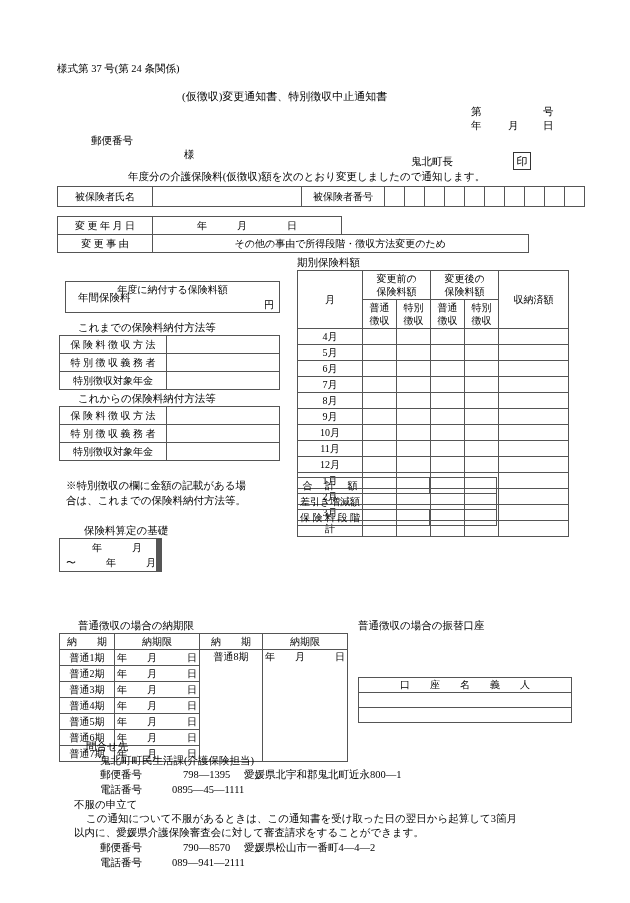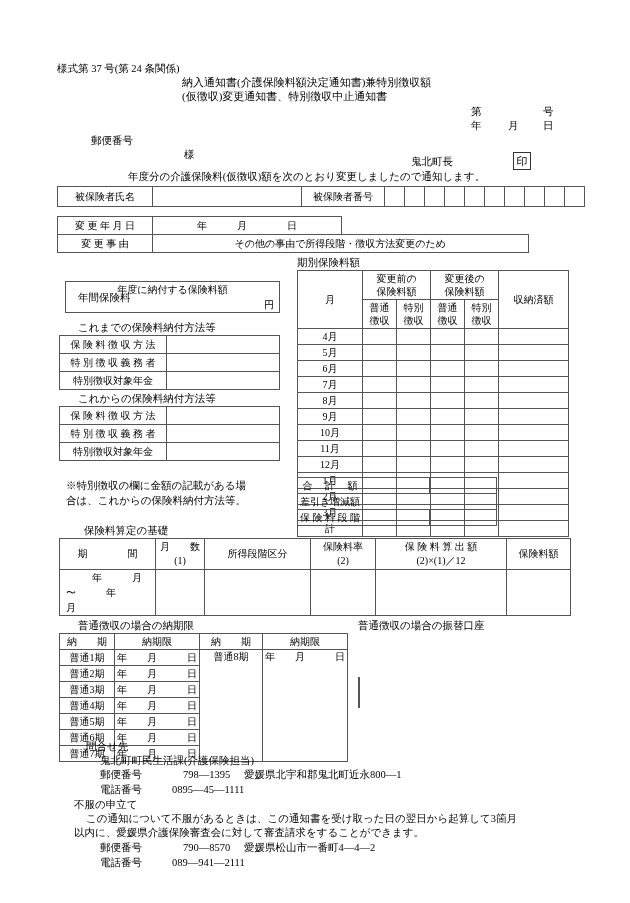--- a/index.html
+++ b/index.html
@@ -43,21 +43,20 @@
   }
   .lft { text-align: left; padding-left: 4px; }
 </style>
 </head>
 <body>
 
 <div id="page">
 
   <div class="abs t" style="left:57px; top:62px;">様式第 37 号(第 24 条関係)</div>
 
-  <div class="abs t t11" style="left:182px; top:76px;">納入通知書(介護保険料額決定通知書)兼特別徴収額</div>
   <div class="abs t t11" style="left:182px; top:90px;">(仮徴収)変更通知書、特別徴収中止通知書</div>
 
   <div class="abs t" style="left:471px; top:105px;">第</div>
   <div class="abs t" style="left:543px; top:105px;">号</div>
   <div class="abs t" style="left:471px; top:119px;">年</div>
   <div class="abs t" style="left:508px; top:119px;">月</div>
   <div class="abs t" style="left:543px; top:119px;">日</div>
 
   <div class="abs t" style="left:91px; top:134px;">郵便番号</div>
   <div class="abs t" style="left:184px; top:148px;">様</div>
@@ -153,21 +152,21 @@
       </tr>
       <tr>
         <td style="height:17px;">特別徴収対象年金</td>
         <td></td>
       </tr>
     </tbody>
       </table>
   </div>
 
   <div class="abs t" style="left:66px; top:479px;">※特別徴収の欄に金額の記載がある場</div>
-  <div class="abs t" style="left:66px; top:494px;">合は、これからの保険料納付方法等。</div>
+  <div class="abs t" style="left:66px; top:494px;">合は、これまでの保険料納付方法等。</div>
 
   <div class="abs t" style="left:297px; top:256px;">期別保険料額</div>
 
   <div class="abs" style="left:297px; top:270px;">
     <table class="grid">
       <tbody>
           <tr>
         <td rowspan="2" style="width:64px; height:28px;">月</td>
         <td colspan="2" style="width:66px; height:28px; line-height:13px;">
           <span style="display:block;text-align:center;">変更前の</span>
@@ -327,37 +326,20 @@
         <td></td>
       </tr>
     </tbody>
       </table>
   </div>
 
   <div class="abs t" style="left:84px; top:524px;">保険料算定の基礎</div>
   <div class="abs" style="left:59px; top:538px;">
     <table class="grid">
       <tbody>
-          <tr>
-        <td style="width:95px; height:30px;">期　　　　間</td>
-        <td style="width:48px; line-height:14px;">
-          <span style="display:block;">月　　数</span>
-          <span style="display:block;">(1)</span>
-        </td>
-        <td style="width:105px;">所得段階区分</td>
-        <td style="width:64px; line-height:14px;">
-          <span style="display:block;">保険料率</span>
-          <span style="display:block;">(2)</span>
-        </td>
-        <td style="width:130px; line-height:14px;">
-          <span style="display:block;">保 険 料 算 出 額</span>
-          <span style="display:block;">(2)×(1)／12</span>
-        </td>
-        <td style="width:63px;">保険料額</td>
-      </tr>
       <tr>
         <td style="height:32px; line-height:15px; text-align:left; padding-left:6px;">
           <span style="display:block; padding-left:26px;">年　　　月</span>
           <span style="display:block;">〜　　　年　　　月</span>
         </td>
         <td></td>
         <td></td>
         <td></td>
         <td></td>
         <td></td>
@@ -407,20 +389,23 @@
         <td>年　　月　　　日</td>
       </tr>
     </tbody>
       </table>
   </div>
 
   <div class="abs t" style="left:358px; top:619px;">普通徴収の場合の振替口座</div>
   <div class="abs" style="left:358px; top:677px;">
     <table class="grid">
       <tbody>
+          <tr>
+        <td style="width:212px; height:14px;">口　　座　　名　　義　　人</td>
+      </tr>
       <tr>
         <td style="height:14px;"></td>
       </tr>
       <tr>
         <td style="height:14px;"></td>
       </tr>
     </tbody>
       </table>
   </div>
 

